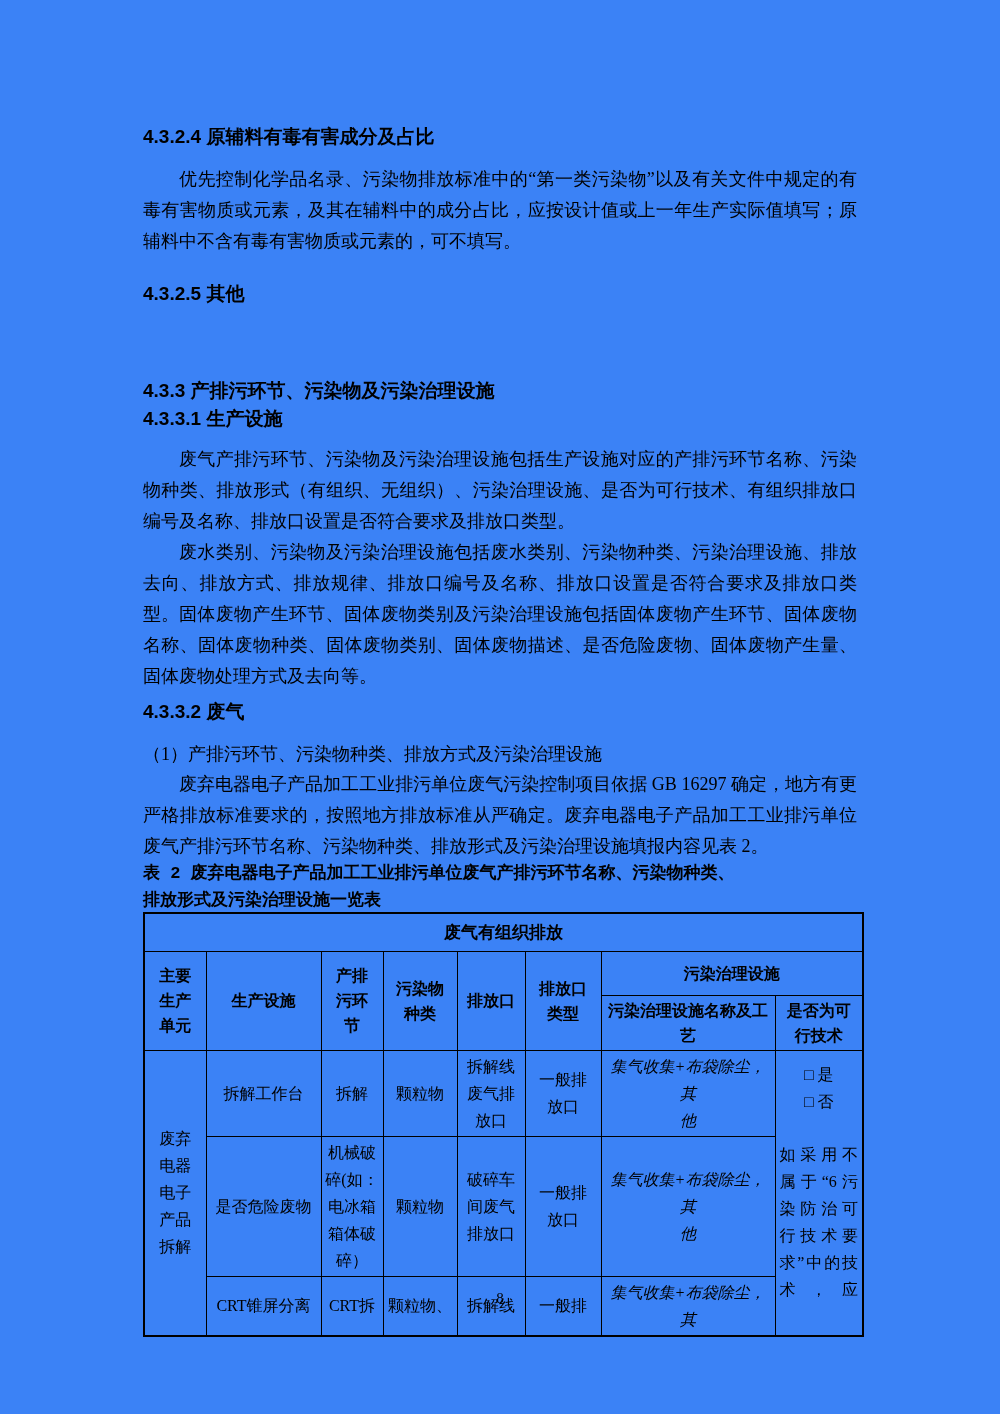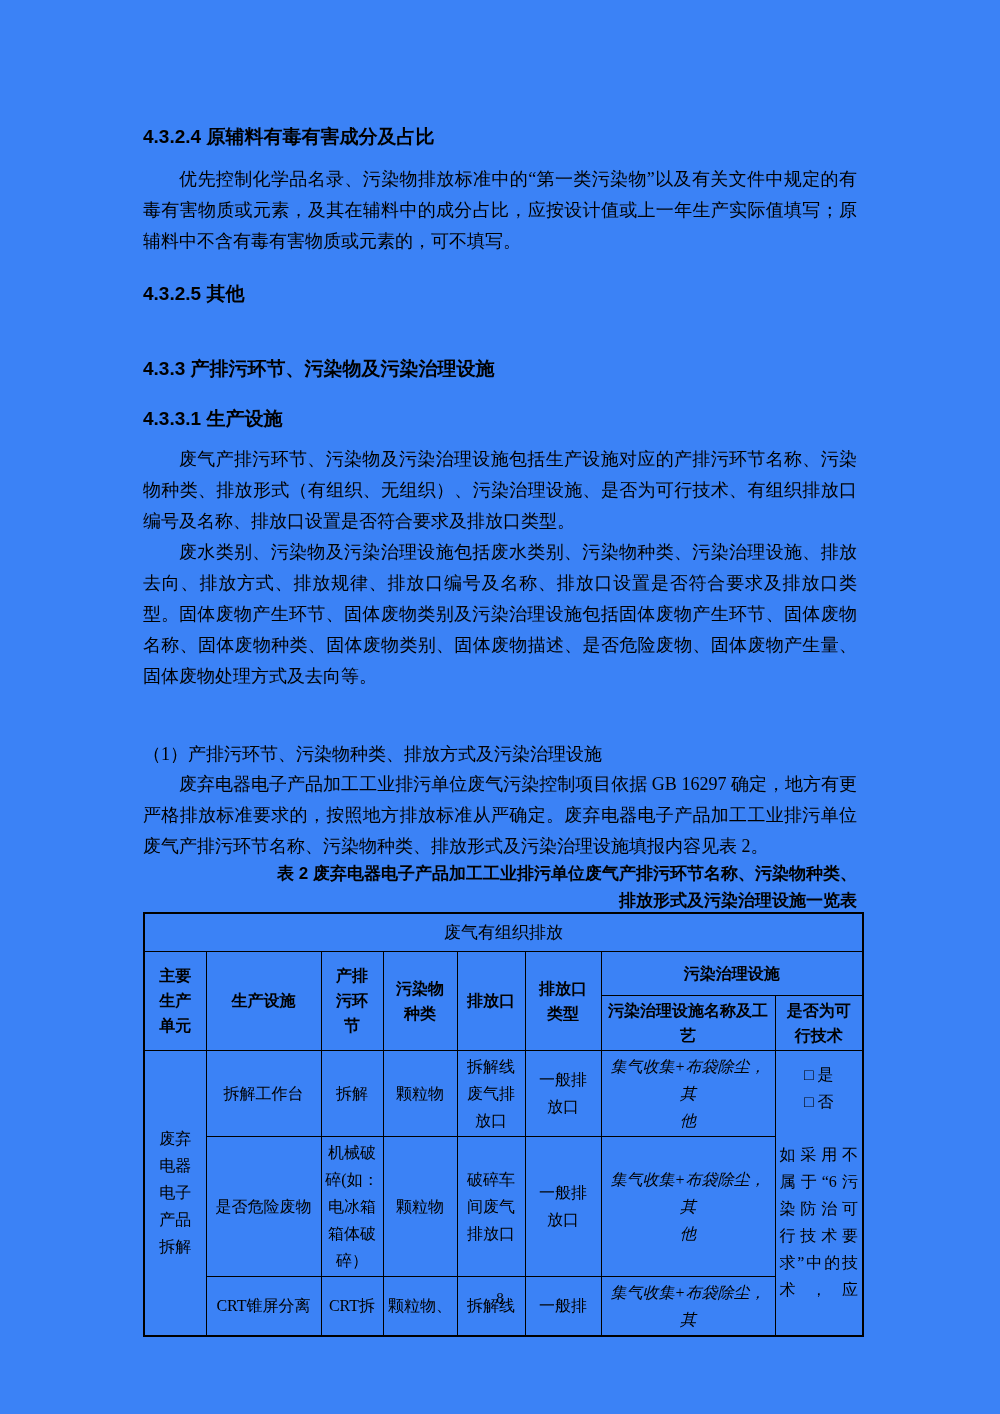--- a/index.html
+++ b/index.html
@@ -26,25 +26,25 @@
     line-height: 31px;
     text-align: justify;
     text-indent: 2em;
   }
   .plain-line {
     font-size: 18px;
     line-height: 31px;
     text-indent: 0;
   }
   .caption {
-    font-family: Liberation Sans, sans-serif;
+    font-family: Liberation Mono, monospace;
     font-weight: bold;
     font-size: 17px;
     line-height: 26px;
-    text-align: right;
+    text-align: left;
   }
   table.tbl {
     position: absolute;
     left: 143px;
     top: 912px;
     width: 719px;
     border-collapse: collapse;
     table-layout: fixed;
     border: 2px solid #000;
     font-size: 16px;
@@ -57,21 +57,21 @@
     font-weight: normal;
     line-height: 27px;
     overflow: hidden;
   }
   .tbl th {
     font-weight: bold;
     line-height: 25px;
   }
   .pre { white-space: pre-line; }
   tr.banner-row { height: 38px; }
-  tr.banner-row td { font-weight: normal; font-size: 17px; }
+  tr.banner-row td { font-weight: bold; font-size: 17px; }
   tr.hrow2 { height: 44px; }
   tr.hrow3 { height: 46px; }
   tr.brow1 { height: 77px; }
   tr.brow2 { height: 125px; }
   tr.brow3 { height: 31px; }
   td.col7pad { padding: 2px 8px; font-style: italic; }
   td.feasible-cell {
     vertical-align: top;
     padding: 8px 4px 0 4px;
   }
@@ -94,27 +94,28 @@
 </head>
 <body>
 
 <div class="page">
 
   <div class="blk heading" style="top:126px;">4.3.2.4 原辅料有毒有害成分及占比</div>
   <div class="blk para" style="top:164px;">优先控制化学品名录、污染物排放标准中的“第一类污染物”以及有关文件中规定的有毒有害物质或元素，及其在辅料中的成分占比，应按设计值或上一年生产实际值填写；原辅料中不含有毒有害物质或元素的，可不填写。</div>
 
   <div class="blk heading" style="top:283px;">4.3.2.5 其他</div>
 
-  <div class="blk heading" style="top:358px;">4.3.3 产排污环节、污染物及污染治理设施</div>
+  <div class="blk heading" style="top:380px;">4.3.3 产排污环节、污染物及污染治理设施</div>
   <div class="blk heading" style="top:408px;">4.3.3.1 生产设施</div>
 
   <div class="blk para" style="top:444px;">废气产排污环节、污染物及污染治理设施包括生产设施对应的产排污环节名称、污染物种类、排放形式（有组织、无组织）、污染治理设施、是否为可行技术、有组织排放口编号及名称、排放口设置是否符合要求及排放口类型。</div>
   <div class="blk para" style="top:599px;">固体废物产生环节、固体废物类别及污染治理设施包括固体废物产生环节、固体废物名称、固体废物种类、固体废物类别、固体废物描述、是否危险废物、固体废物产生量、固体废物处理方式及去向等。</div>
   <div class="blk para" style="top:537px;">废水类别、污染物及污染治理设施包括废水类别、污染物种类、污染治理设施、排放去向、排放方式、排放规律、排放口编号及名称、排放口设置是否符合要求及排放口类型。</div>
 
+  <div class="blk heading" style="top:701px;">4.3.3.2 废气</div>
   <div class="blk plain-line" style="top:739px;">（1）产排污环节、污染物种类、排放方式及污染治理设施</div>
   <div class="blk para" style="top:769px;">废弃电器电子产品加工工业排污单位废气污染控制项目依据 GB 16297 确定，地方有更严格排放标准要求的，按照地方排放标准从严确定。废弃电器电子产品加工工业排污单位废气产排污环节名称、污染物种类、排放形式及污染治理设施填报内容见表 2。</div>
 
   <div class="blk caption" style="top:861px;">表 2 废弃电器电子产品加工工业排污单位废气产排污环节名称、污染物种类、</div>
   <div class="blk caption" style="top:888px;">排放形式及污染治理设施一览表</div>
 
   <table class="tbl">
     <colgroup>
       <col style="width:62px">
         <col style="width:115px">

